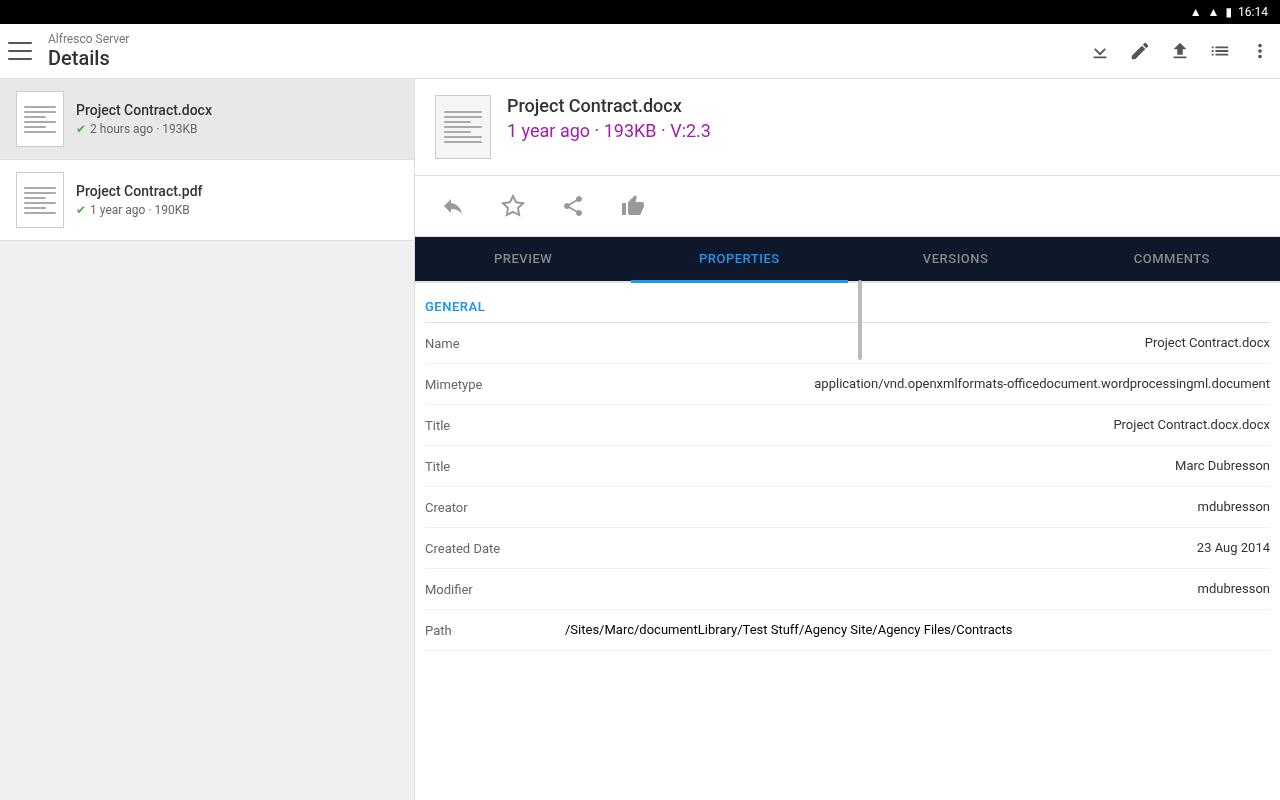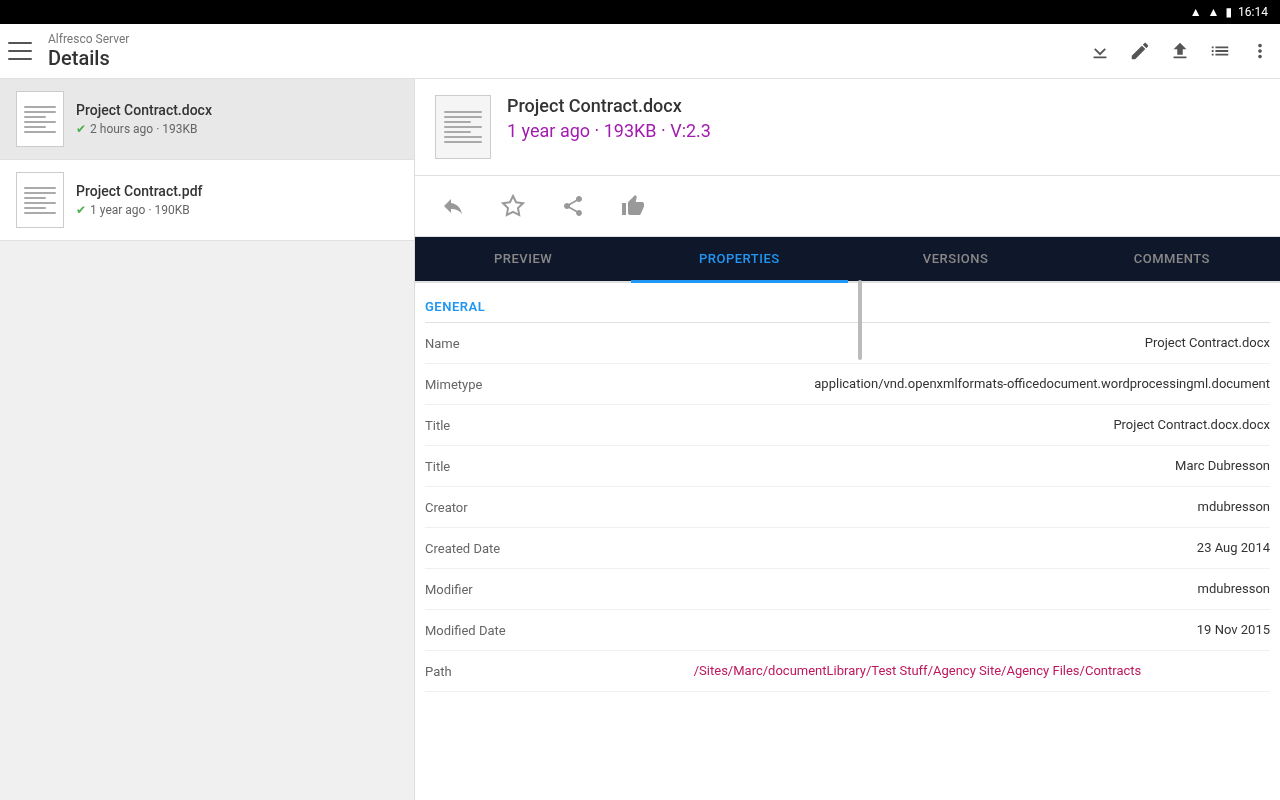--- a/index.html
+++ b/index.html
@@ -235,22 +235,22 @@
       padding-top: 1px;
     }
     .property-value {
       flex: 1;
       font-size: 13px;
       color: #333;
       text-align: right;
       word-break: break-all;
     }
     .property-value.link-style {
-      color: #be185d;
-      text-align: center;
+      color: #000000;
+      text-align: left;
     }
 
     
     .scroll-indicator {
       position: absolute;
       right: 418px;
       top: 280px;
       width: 4px;
       height: 80px;
       background: #bbb;
@@ -435,24 +435,20 @@
         </div>
         <div class="property-row">
           <span class="property-label">Created Date</span>
           <span class="property-value">23 Aug 2014</span>
         </div>
         <div class="property-row">
           <span class="property-label">Modifier</span>
           <span class="property-value">mdubresson</span>
         </div>
         <div class="property-row">
-          <span class="property-label">Modified Date</span>
-          <span class="property-value">19 Nov 2015</span>
-        </div>
-        <div class="property-row">
           <span class="property-label">Path</span>
           <span class="property-value link-style">/Sites/Marc/documentLibrary/Test Stuff/Agency Site/Agency Files/Contracts</span>
         </div>
 
       </div>
     </div>
   </div>
 </div>
 
 </body></html>

